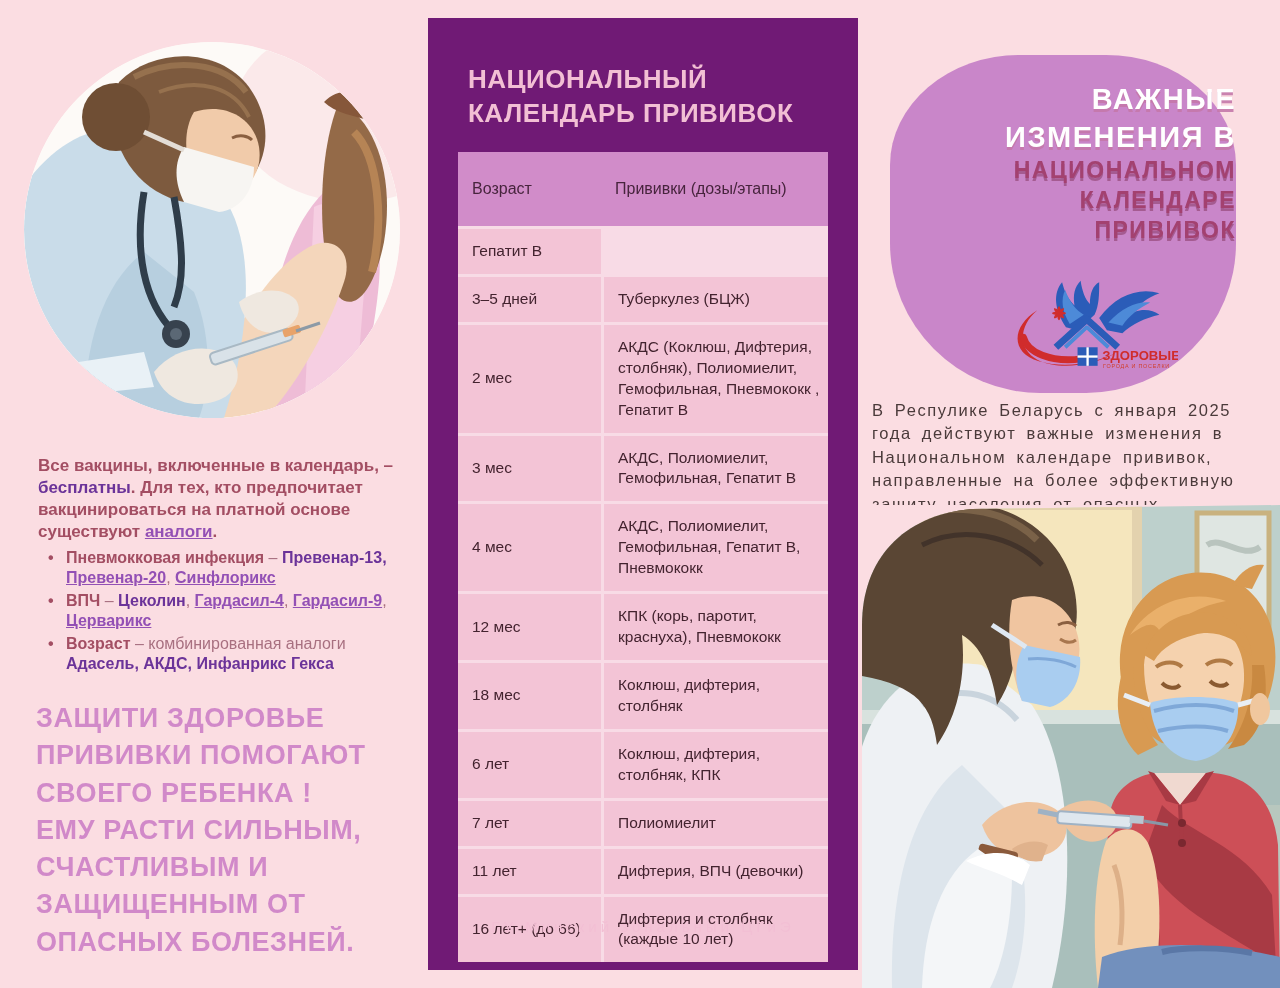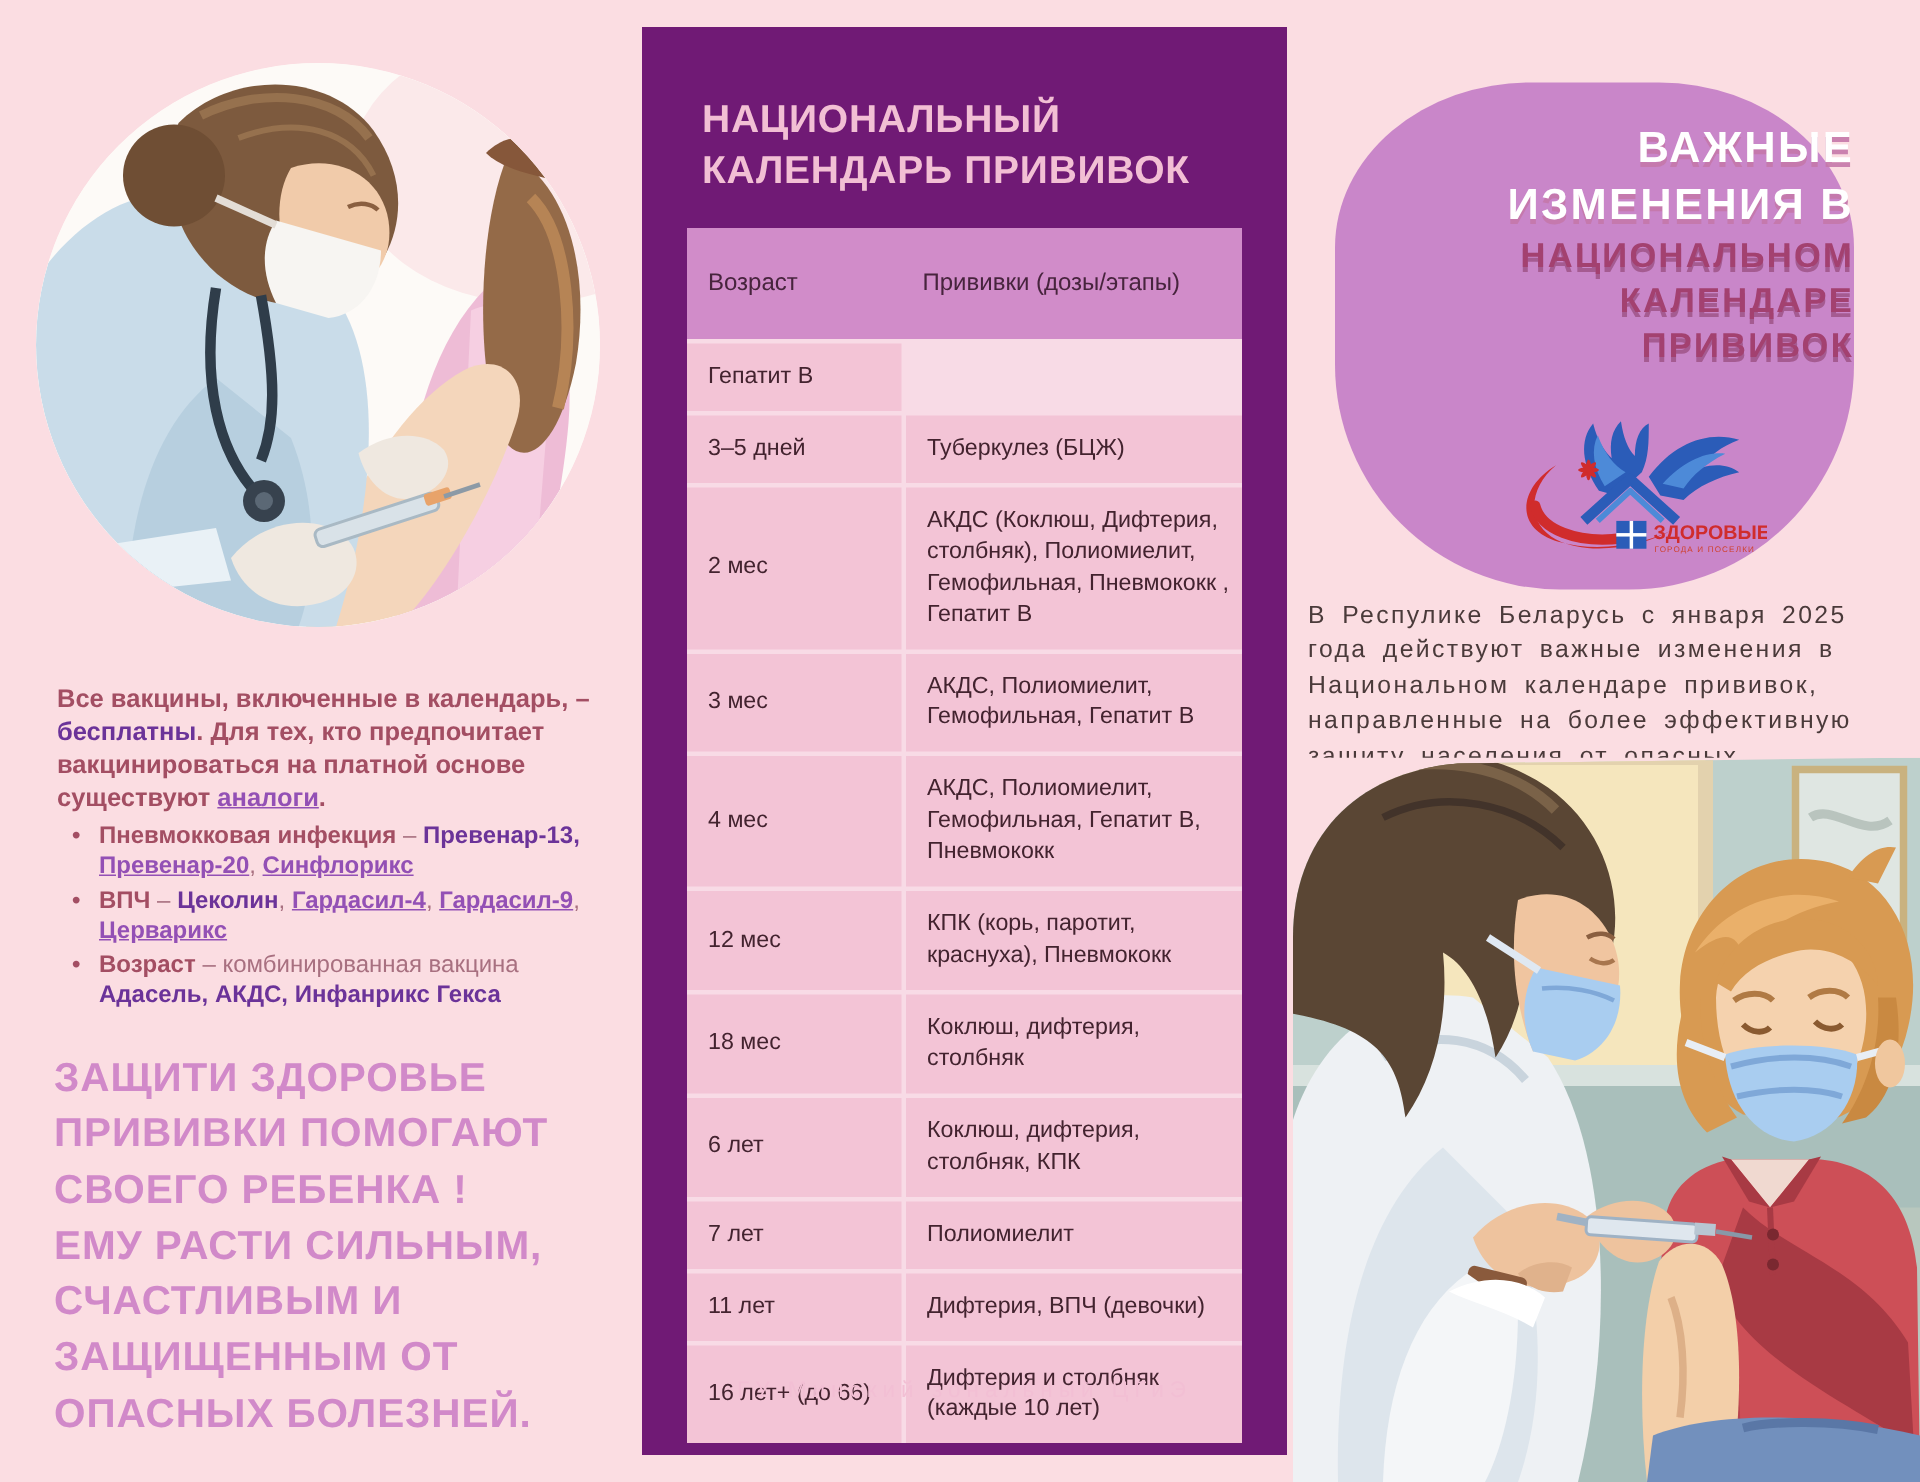--- a/index.html
+++ b/index.html
@@ -103,21 +103,21 @@
           <line x1="272" y1="289" x2="296" y2="281" stroke="#8c9aa6" stroke-width="3"></line>
         </g>
       </svg>
     </div>
 
     <p class="intro"><span class="seg-rose-bold">Все вакцины, включенные в календарь, – </span><span class="seg-purple-bold">бесплатны</span><span class="seg-rose-bold">.  Для тех, кто предпочитает вакцинироваться на платной основе существуют </span><span class="seg-link">аналоги</span><span class="seg-rose-bold">.</span></p>
 
     <ul class="bullets">
         <li><span class="seg-rose-bold">Пневмокковая инфекция</span><span class="seg-plain">  – </span><span class="seg-purple-bold">Превенар-13,</span><span class="seg-plain"> </span><span class="seg-link">Превенар-20</span><span class="seg-plain">, </span><span class="seg-link">Синфлорикс</span></li>
         <li><span class="seg-rose-bold">ВПЧ</span><span class="seg-plain"> – </span><span class="seg-purple-bold">Цеколин</span><span class="seg-plain">, </span><span class="seg-link">Гардасил-4</span><span class="seg-plain">, </span><span class="seg-link">Гардасил-9</span><span class="seg-plain">, </span><span class="seg-link">Церварикс</span></li>
-        <li><span class="seg-rose-bold">Возраст</span><span class="seg-plain"> – комбинированная вакцина </span><span class="seg-purple-bold">Адасель, АКДС, Инфанрикс Гекса</span></li>
+        <li><span class="seg-rose-bold">Возраст</span><span class="seg-plain"> – комбинированная аналоги </span><span class="seg-purple-bold">Адасель, АКДС, Инфанрикс Гекса</span></li>
       </ul>
 
     <div class="left-headline">
         <div>ЗАЩИТИ ЗДОРОВЬЕ</div>
         <div>ПРИВИВКИ ПОМОГАЮТ</div>
         <div>СВОЕГО РЕБЕНКА !</div>
         <div>ЕМУ РАСТИ СИЛЬНЫМ,</div>
         <div>СЧАСТЛИВЫМ И</div>
         <div>ЗАЩИЩЕННЫМ ОТ</div>
         <div>ОПАСНЫХ БОЛЕЗНЕЙ.</div>

